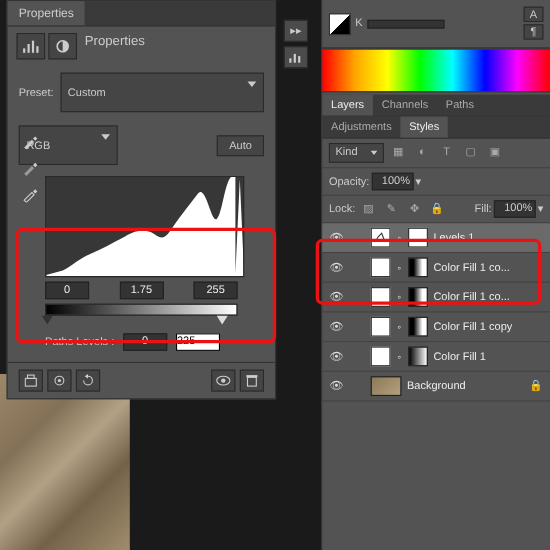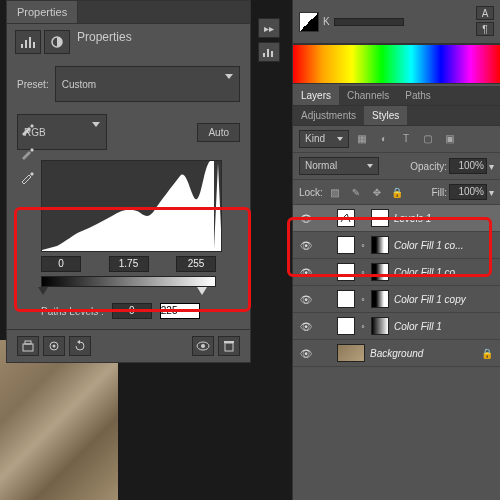--- a/index.html
+++ b/index.html
@@ -47,21 +47,21 @@
 .layers-list{}
 .layer-row{display:flex;align-items:center;height:27px;gap:5px;border-bottom:1px solid #434343;padding:0 6px;}
 .layer-row.sel{background:#6a6a6a}
 .vis{width:14px;text-align:center;color:#ddd}
 .thumb{width:18px;height:18px;border:1px solid #222;background:#fff}
 .thumb.mask{background:linear-gradient(90deg,#000,#000 25%,#fff 75%,#fff)}
 .thumb.grey{background:linear-gradient(90deg,#000,#fff)}
 .thumb.bg{background:linear-gradient(135deg,#8c7958,#b5a07c)}
 .thumb.lvls{background:#fff;display:flex;align-items:center;justify-content:center}
 .link-dot{width:6px;text-align:center;font-size:8px}
-.lname{font-style:italic;color:#eee;flex:1;white-space:nowrap;overflow:hidden;text-overflow:ellipsis;font-size:10px}
+.lname{color:#eee;flex:1;white-space:nowrap;overflow:hidden;text-overflow:ellipsis;font-size:10px}
 .left-dock{position:absolute;left:258px;top:18px;width:22px;display:flex;flex-direction:column;gap:4px}
 .dock-btn{width:22px;height:20px;background:#4b4b4b;border:1px solid #2a2a2a;display:flex;align-items:center;justify-content:center}
 </style>
 </head>
 <body>
 
 <div class="bg-image"></div>
 
 <div class="properties-panel">
   <div class="panel-tab-strip">
@@ -216,21 +216,20 @@
   <div class="layer-head">
     <div class="sel-sm" style="width:50px"><span>Kind</span></div>
     <div class="icon-sm">▦</div>
     <div class="icon-sm">◐</div>
     <div class="icon-sm">T</div>
     <div class="icon-sm">▢</div>
     <div class="icon-sm">▣</div>
   </div>
 
   <div class="lh2">
-    <div class="sel-sm"><span>Normal</span></div>
     <div class="pct-box">
       <span>Opacity:</span>
       <div class="pct-field">100%</div>
       <span>▾</span>
     </div>
   </div>
 
   <div class="lh2">
     <div style="display:flex;align-items:center;gap:3px">
       <span>Lock:</span>

